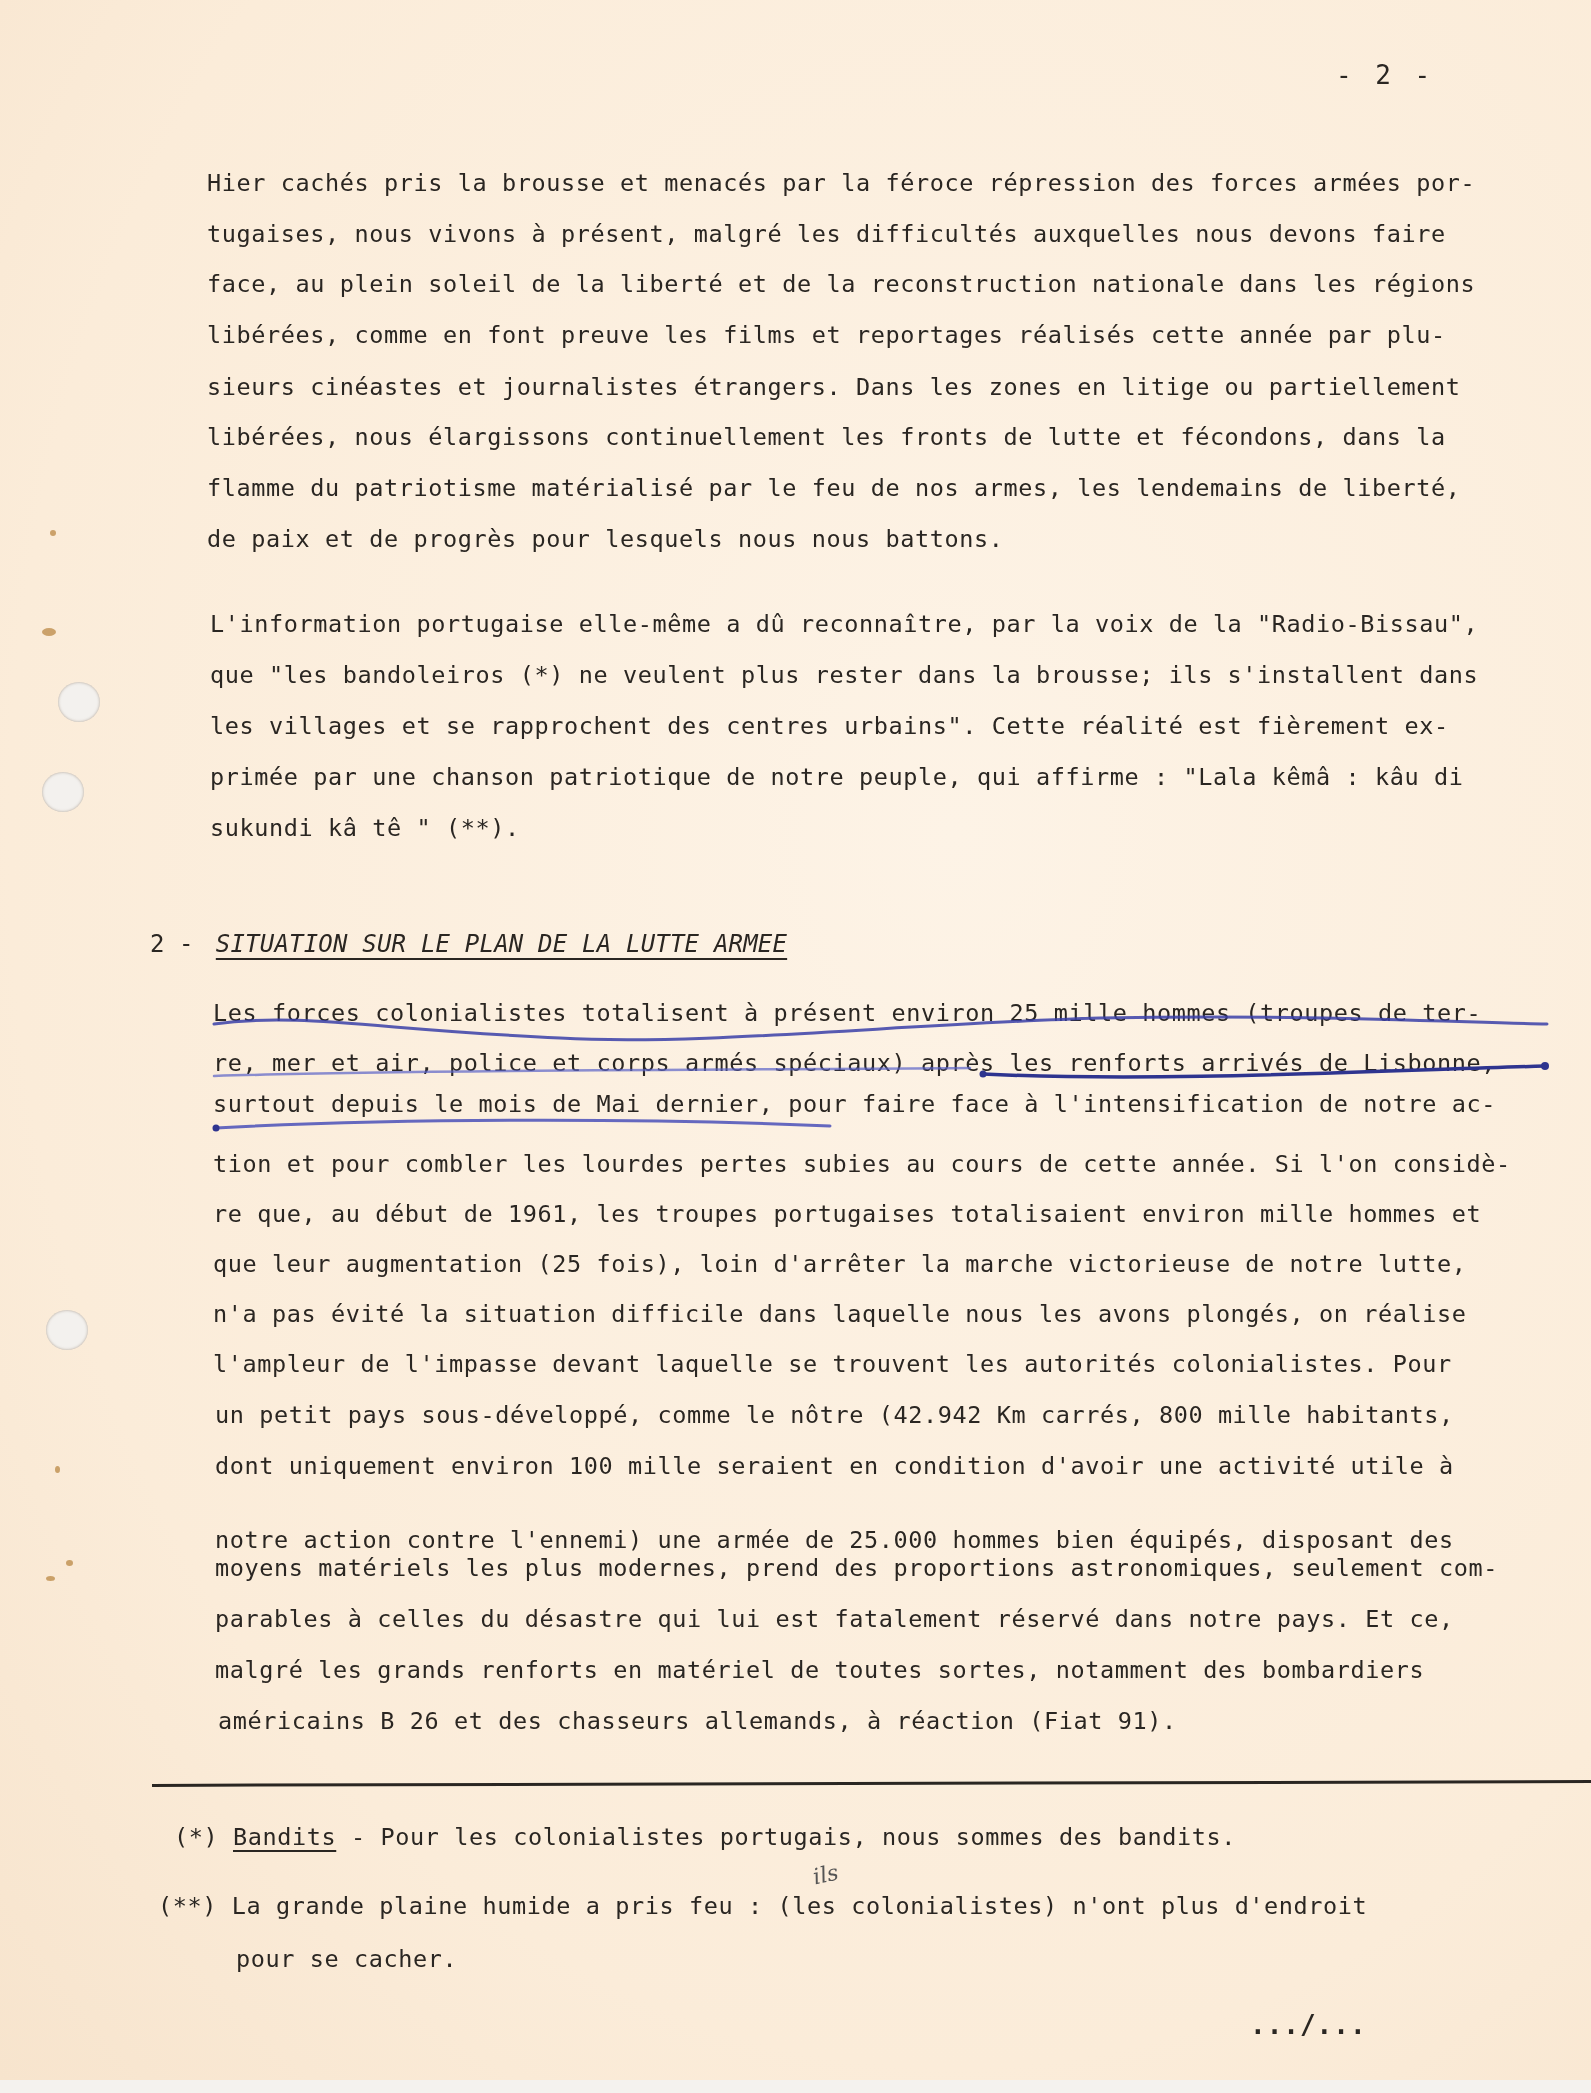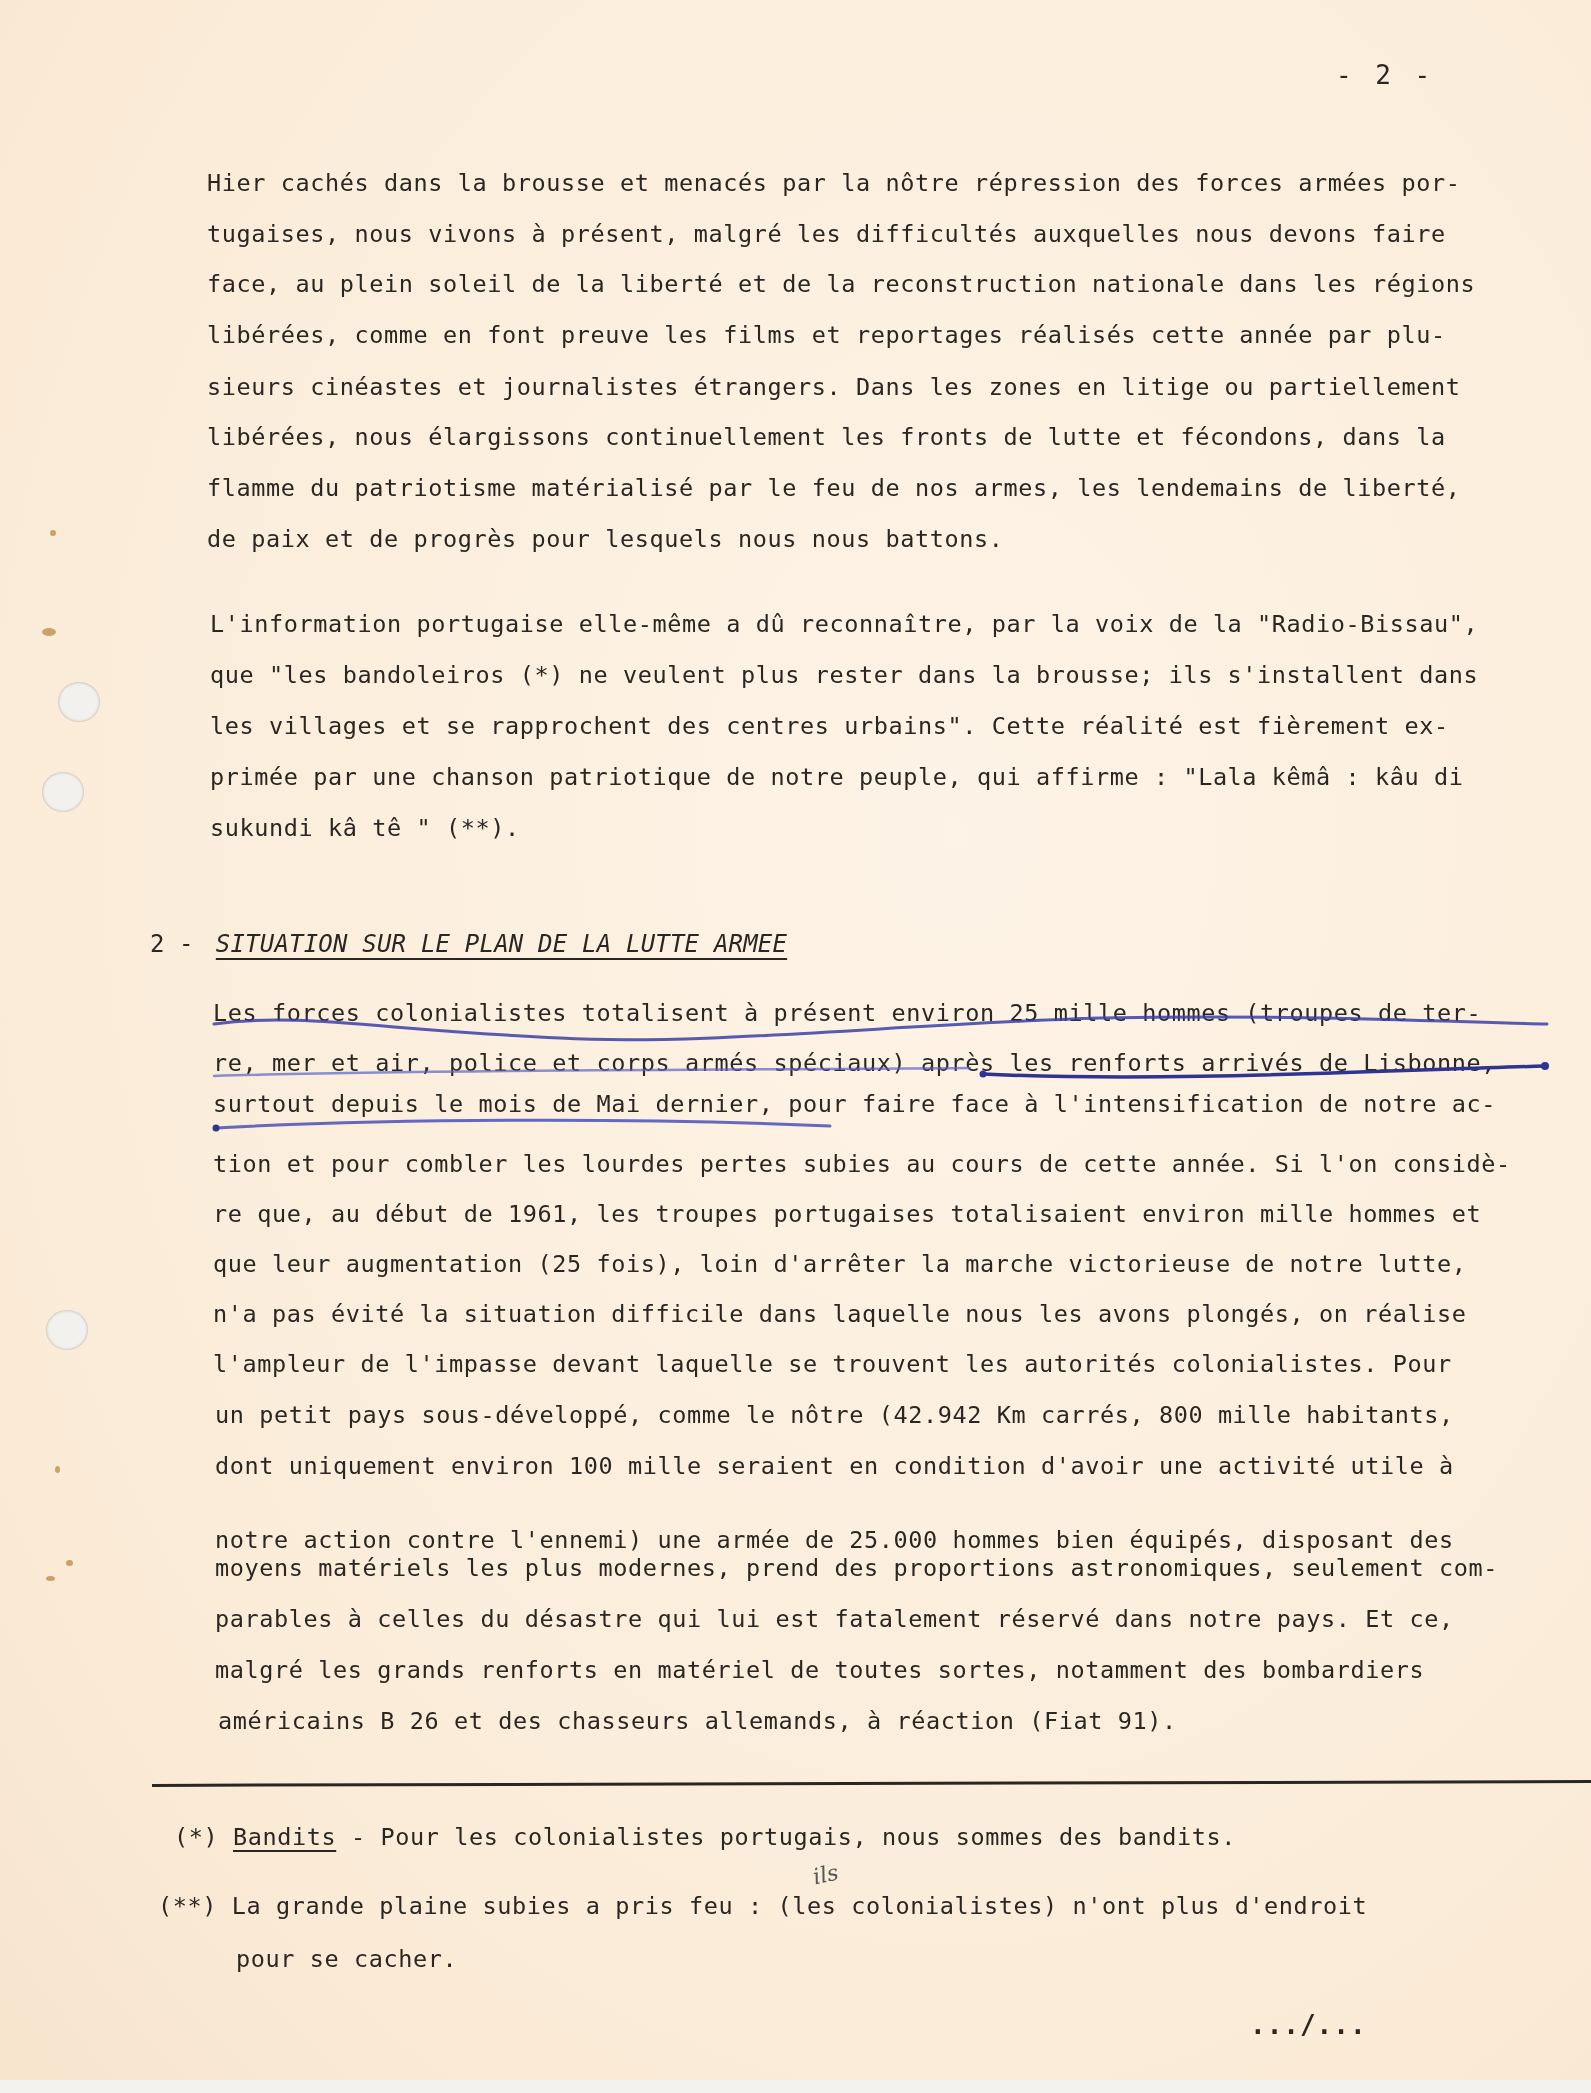--- a/index.html
+++ b/index.html
@@ -44,21 +44,21 @@
 <div class="hole" style="left:42px;top:772px;"></div>
 <div class="hole" style="left:46px;top:1310px;"></div>
 <div class="stain" style="left:50px;top:530px;width:6px;height:6px;"></div>
 <div class="stain" style="left:42px;top:628px;width:14px;height:8px;"></div>
 <div class="stain" style="left:55px;top:1466px;width:5px;height:7px;"></div>
 <div class="stain" style="left:66px;top:1560px;width:7px;height:6px;"></div>
 <div class="stain" style="left:46px;top:1576px;width:9px;height:5px;"></div>
 
 <div class="page-number">- 2 -</div>
 
-<div class="line" style="left:207px;top:168px;">Hier cachés dans la brousse et menacés par la nôtre répression des forces armées por-</div>
+<div class="line" style="left:207px;top:168px;">Hier cachés pris la brousse et menacés par la féroce répression des forces armées por-</div>
 <div class="line" style="left:207px;top:219px;">tugaises, nous vivons à présent, malgré les difficultés auxquelles nous devons faire</div>
 <div class="line" style="left:207px;top:269px;">face, au plein soleil de la liberté et de la reconstruction nationale dans les régions</div>
 <div class="line" style="left:207px;top:320px;">libérées, comme en font preuve les films et reportages réalisés cette année par plu-</div>
 <div class="line" style="left:207px;top:372px;">sieurs cinéastes et journalistes étrangers. Dans les zones en litige ou partiellement</div>
 <div class="line" style="left:207px;top:422px;">libérées, nous élargissons continuellement les fronts de lutte et fécondons, dans la</div>
 <div class="line" style="left:207px;top:473px;">flamme du patriotisme matérialisé par le feu de nos armes, les lendemains de liberté,</div>
 <div class="line" style="left:207px;top:524px;">de paix et de progrès pour lesquels nous nous battons.</div>
 
 <div class="line" style="left:210px;top:609px;">L'information portugaise elle-même a dû reconnaître, par la voix de la "Radio-Bissau",</div>
 <div class="line" style="left:210px;top:660px;">que "les bandoleiros (*) ne veulent plus rester dans la brousse; ils s'installent dans</div>
@@ -98,18 +98,18 @@
 </svg>
 
 <div class="separator"></div>
 
 <div class="line" style="left:174px;top:1822px;text-align:right;">
   <span class="fn-mark">(*)</span>
   <span class="fn-term">Bandits</span><span> - Pour les colonialistes portugais, nous sommes des bandits.</span>
 </div>
 <div class="line" style="left:158px;top:1891px;">
   <span class="fn-mark">(**)</span>
-  <span>La grande plaine subies a pris feu : (les colonialistes) n'ont plus d'endroit</span>
+  <span>La grande plaine humide a pris feu : (les colonialistes) n'ont plus d'endroit</span>
 </div>
 <div class="line" style="left:236px;top:1944px;">pour se cacher.</div>
 <div class="handnote">ils</div>
 
 <div class="continuation">.../...</div>
 
 </body></html>

